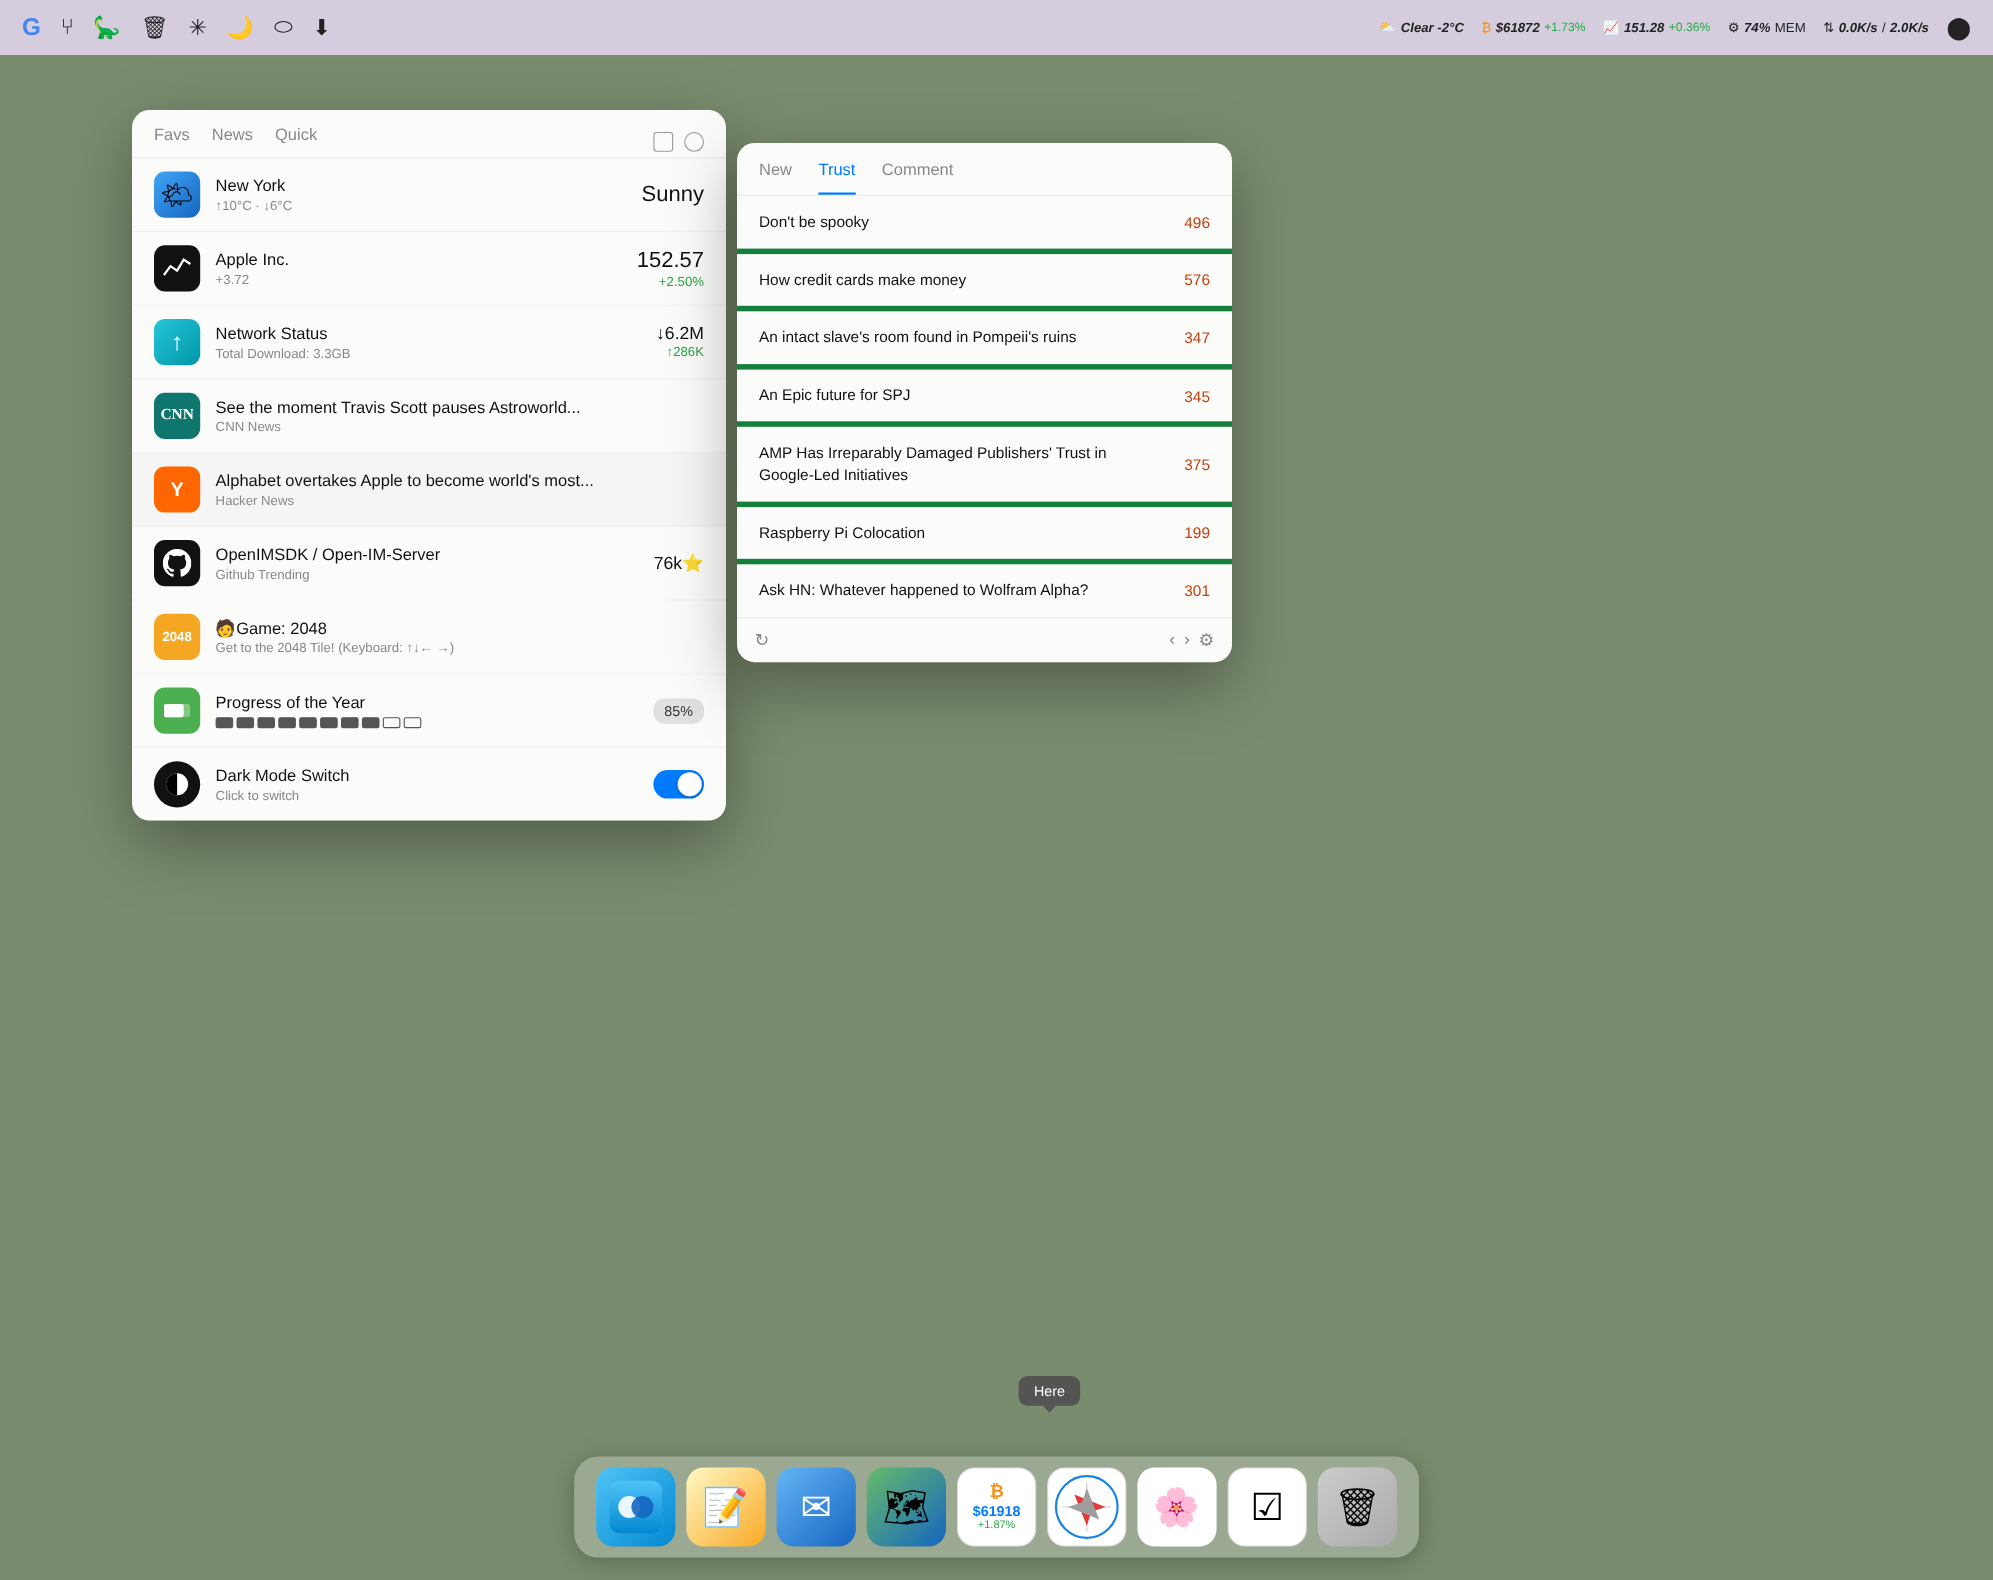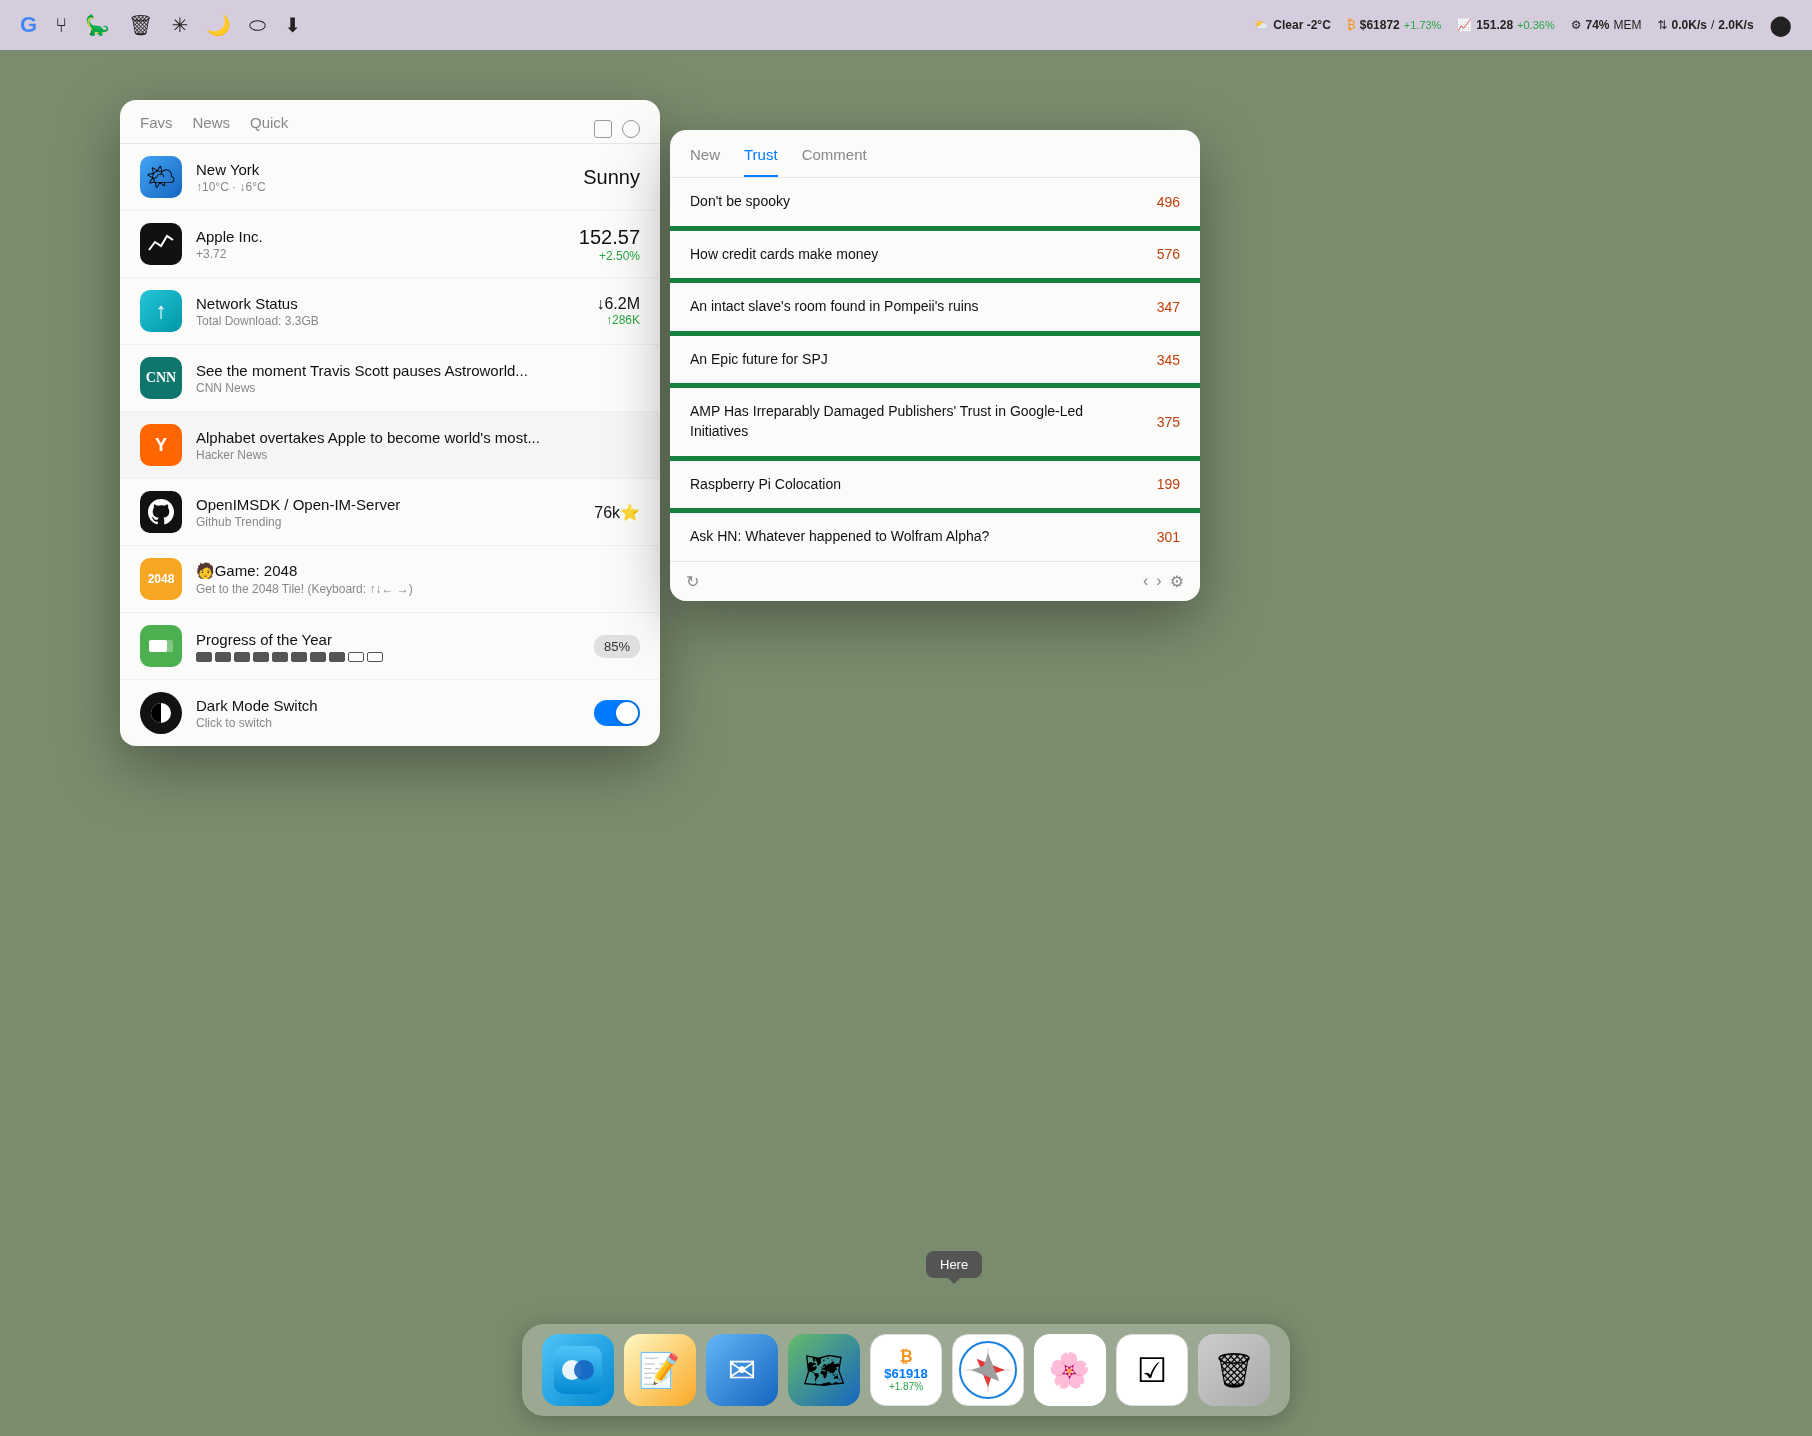--- a/index.html
+++ b/index.html
@@ -39,21 +39,21 @@
       font-size: 13px;
       color: #222;
     }
     .menubar-stat {
       display: flex;
       align-items: center;
       gap: 4px;
       font-size: 12px;
       white-space: nowrap;
     }
-    .menubar-stat .val { font-weight: 600; }
+    .menubar-stat .val { font-weight: 600; font-style: italic; }
     .menubar-stat .change { color: #28a745; font-size: 11px; }
 
     
     .widget-panel {
       position: absolute;
       top: 100px;
       left: 120px;
       width: 540px;
       background: rgba(255,255,255,0.97);
       border-radius: 16px;
@@ -179,21 +179,21 @@
       padding: 4px 10px;
       font-size: 13px;
       color: #333;
     }
 
     
     .hn-panel {
       position: absolute;
       top: 130px;
       left: 670px;
-      width: 530px;
+      width: 450px;
       background: rgba(255,255,255,0.97);
       border-radius: 16px;
       box-shadow: 0 20px 60px rgba(0,0,0,0.35);
       overflow: hidden;
     }
     .hn-tabs {
       display: flex;
       padding: 16px 20px 0 20px;
       gap: 24px;
       border-bottom: 1px solid #e8e8e8;

